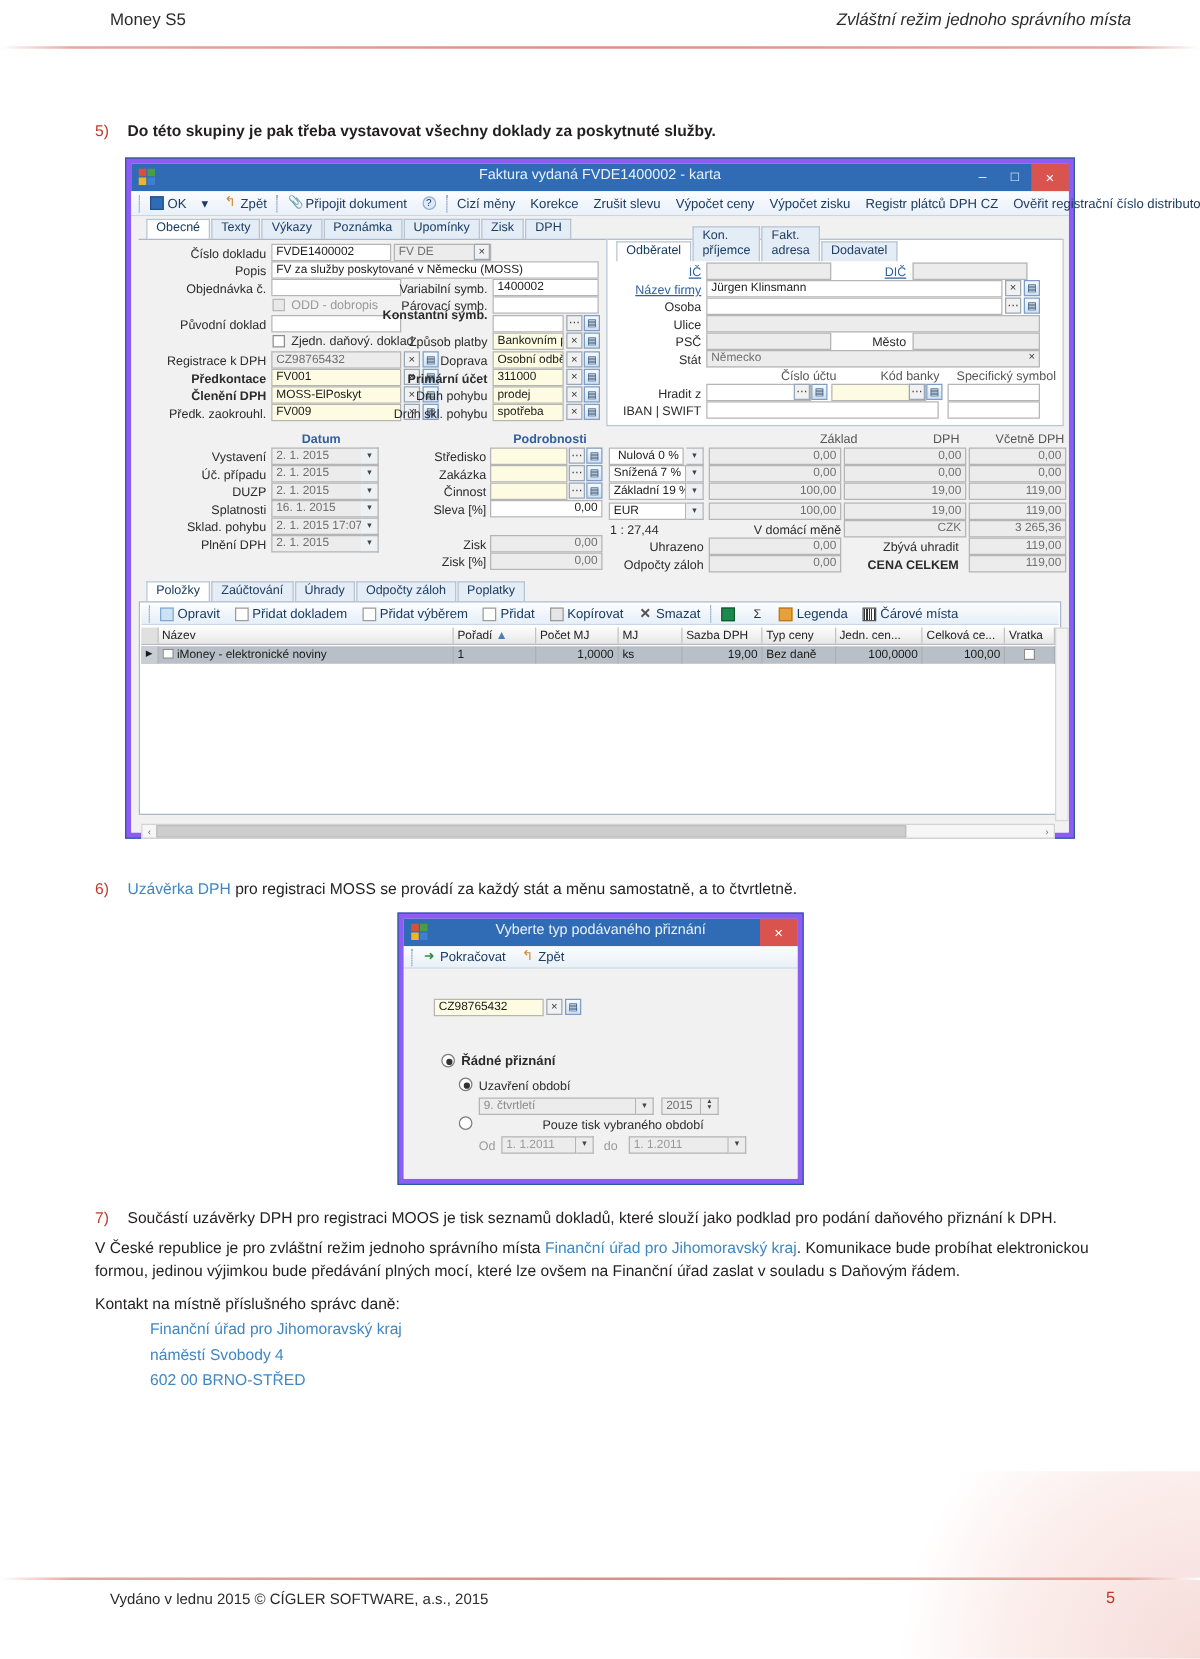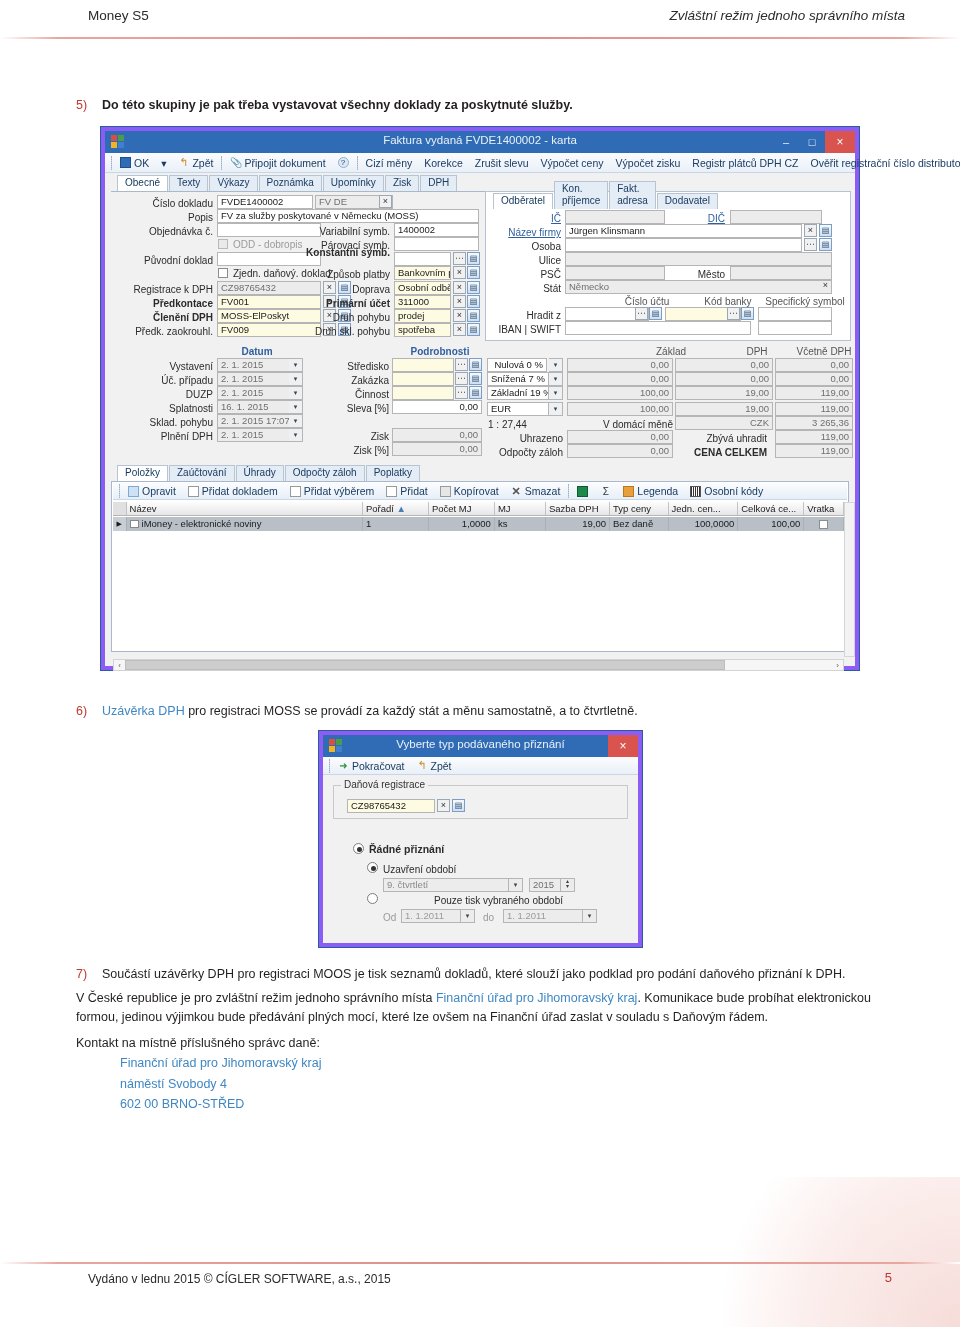--- a/index.html
+++ b/index.html
@@ -479,21 +479,21 @@
           </span>
         <span class="tbi">
           <span class="mini sig">Σ</span>
           </span>
         <span class="tbi">
           <span class="mini leg"></span>
           <span>Legenda</span>
           </span>
         <span class="tbi">
           <span class="mini bar"></span>
-          <span>Osobní kódy</span>
+          <span>Čárové místa</span>
           </span>
       </div>
 
       <div class="grid-head" style="left:8px; top:329px; width:731px;">
         <div class="gh" style="width:14px; background:#e0e0e0;"></div>
         <div class="gh" style="width:252px;">Název</div>
         <div class="gh" style="width:70px;"><span>Pořadí</span> <span style="color:#4a7fb5;">▲</span></div>
         <div class="gh r" style="width:70px; text-align:left;">Počet MJ</div>
         <div class="gh" style="width:54px;">MJ</div>
         <div class="gh" style="width:68px;">Sazba DPH</div>
@@ -560,23 +560,20 @@
         <span>Pokračovat</span>
       </span>
       <span class="tbi">
         <span class="mini back">↰</span>
         <span>Zpět</span>
       </span>
     </div>
 
     <div style="position:absolute; left:0; top:40px; right:0; bottom:0; background:#f1f1f1;">
 
-      <div class="gb" style="left:10px; top:10px; width:295px; height:34px;">
-        <span class="cap">Daňová registrace</span>
-      </div>
       <div class="fld yel" style="left:24px; top:24px; width:88px;">CZ98765432</div>
       <div class="xb" style="left:114px; top:24px;">×</div>
       <div class="lb" style="left:129px; top:24px;">▤</div>
 
 
       <div class="rb on" style="left:30px; top:68px;"></div>
       <div class="lbl l b" style="left:46px; top:68px; width:170px; font-size:10.5px;">Řádné přiznání</div>
 
       <div class="rb on" style="left:44px; top:87px;"></div>
       <div class="lbl l" style="left:60px; top:88px; width:150px;">Uzavření období</div>

